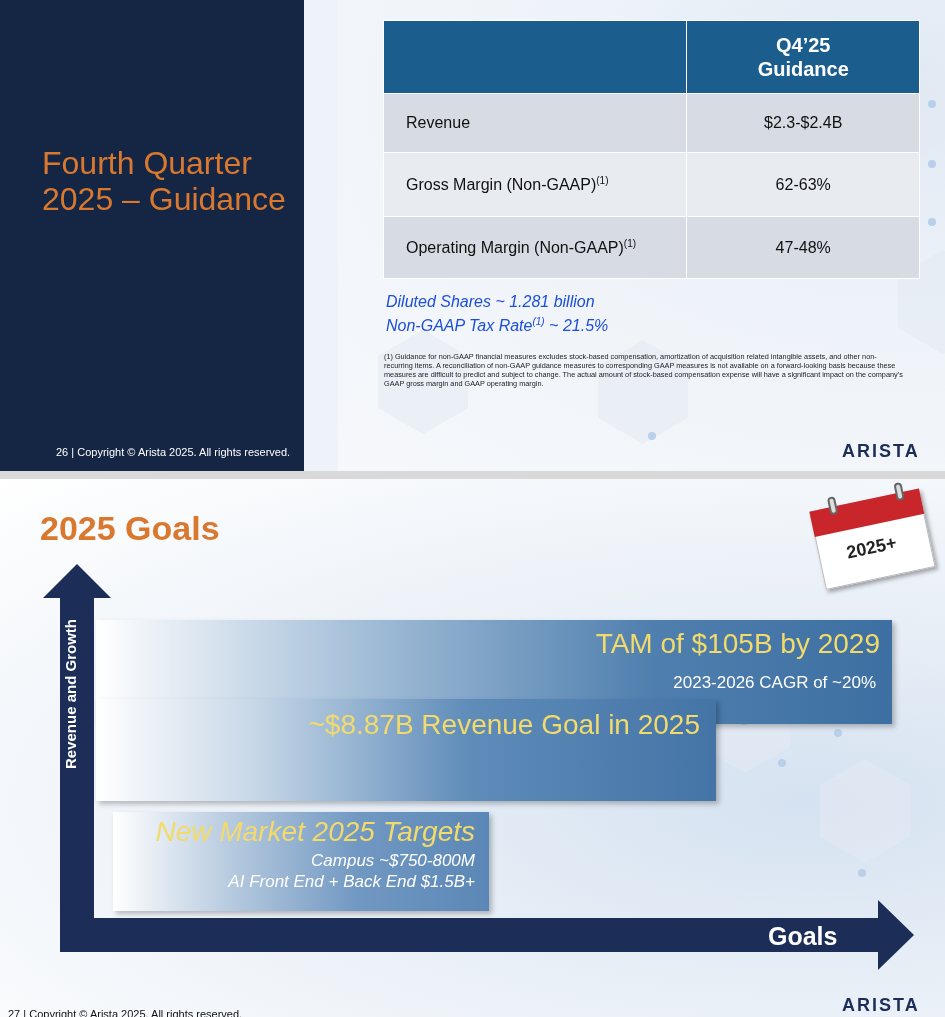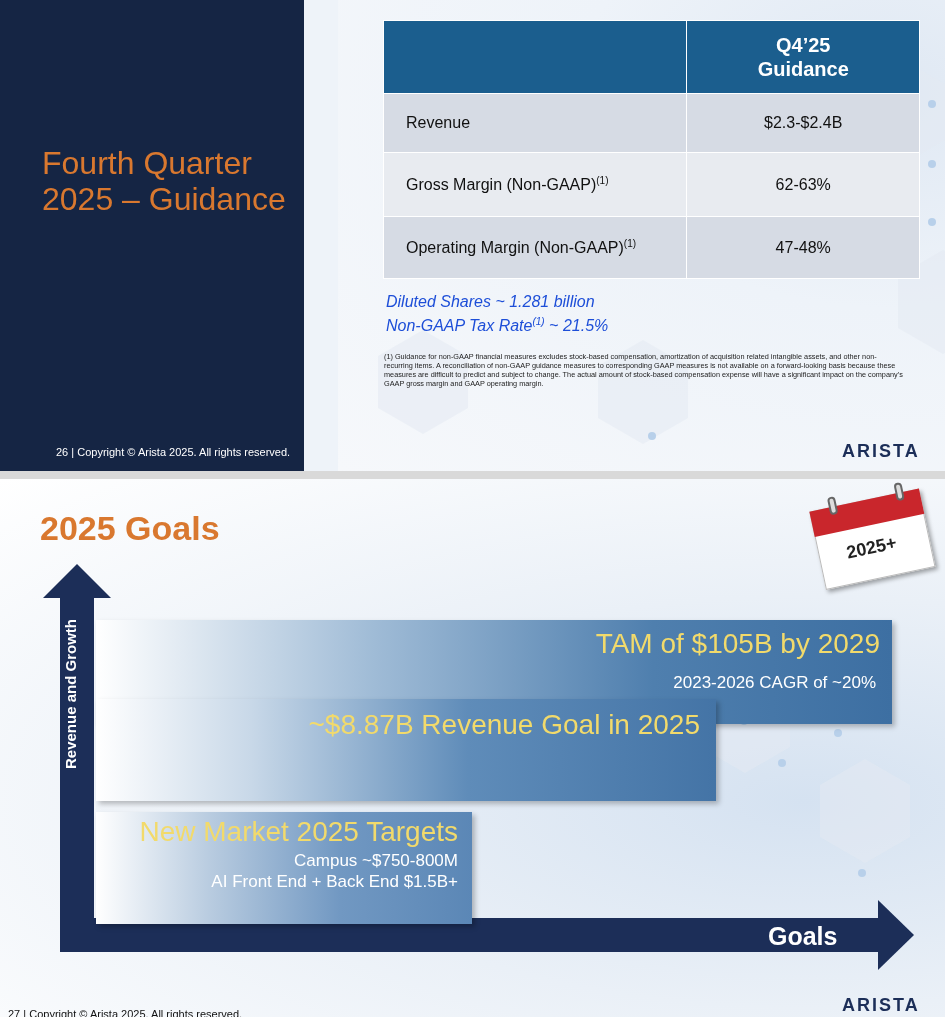--- a/index.html
+++ b/index.html
@@ -47,21 +47,21 @@
   .yarrow-shaft { position: absolute; left: 60px; top: 115px; width: 34px; height: 358px; background: #1c2e58; }
   .yarrow-head { position: absolute; left: 43px; top: 85px; width: 0; height: 0; border-left: 34px solid transparent; border-right: 34px solid transparent; border-bottom: 34px solid #1c2e58; }
   .ylabel { position: absolute; left: 62px; top: 315px; width: 200px; transform: rotate(-90deg); transform-origin: left top; color: #ffffff; font-size: 15px; font-weight: bold; text-align: center; }
   .xarrow-shaft { position: absolute; left: 60px; top: 439px; width: 820px; height: 34px; background: #1c2e58; }
   .xarrow-head { position: absolute; left: 878px; top: 421px; width: 0; height: 0; border-top: 35px solid transparent; border-bottom: 35px solid transparent; border-left: 36px solid #1c2e58; }
   .xlabel { position: absolute; left: 768px; top: 443px; color: #ffffff; font-size: 25px; font-weight: bold; }
 
   .bar { position: absolute; box-shadow: 3px 3px 5px rgba(0,0,0,.25); }
   .bar1 { left: 96px; top: 105px; width: 796px; height: 104px; background: linear-gradient(90deg, #ffffff 0%, #9fbbd6 35%, #4f7fae 70%, #3d6fa2 100%); margin-top: 36px; }
   .bar2 { left: 96px; top: 220px; width: 620px; height: 102px; background: linear-gradient(90deg, #ffffff 0%, #c8d8e8 25%, #5f8cb9 60%, #4474a6 100%); }
-  .bar3 { left: 96px; top: 333px; width: 376px; height: 112px; background: linear-gradient(90deg, #ffffff 0%, #b9cce0 30%, #7198c2 65%, #5b87b6 100%); }
+  .bar3 { left: 113px; top: 333px; width: 376px; height: 99px; background: linear-gradient(90deg, #ffffff 0%, #b9cce0 30%, #7198c2 65%, #5b87b6 100%); font-style: italic; }
   .b-head { position: absolute; right: 12px; color: #f2da6b; font-size: 28px; white-space: nowrap; }
   .b-sub { position: absolute; right: 16px; color: #ffffff; font-size: 17px; text-align: right; line-height: 22px; white-space: nowrap; }
   .bar1 .b-head { top: 8px; right: 12px; }
   .bar1 .b-sub { top: 52px; }
   .bar2 .b-head { top: 10px; right: 16px; }
   .bar2 .b-sub { top: 58px; }
   .bar3 .b-head { top: 4px; right: 14px; }
   .bar3 .b-sub { top: 38px; right: 14px; line-height: 21px; }
 
   .s2-footer { position: absolute; left: 8px; top: 521px; color: #111; font-size: 11px; margin-top: 8px; }

